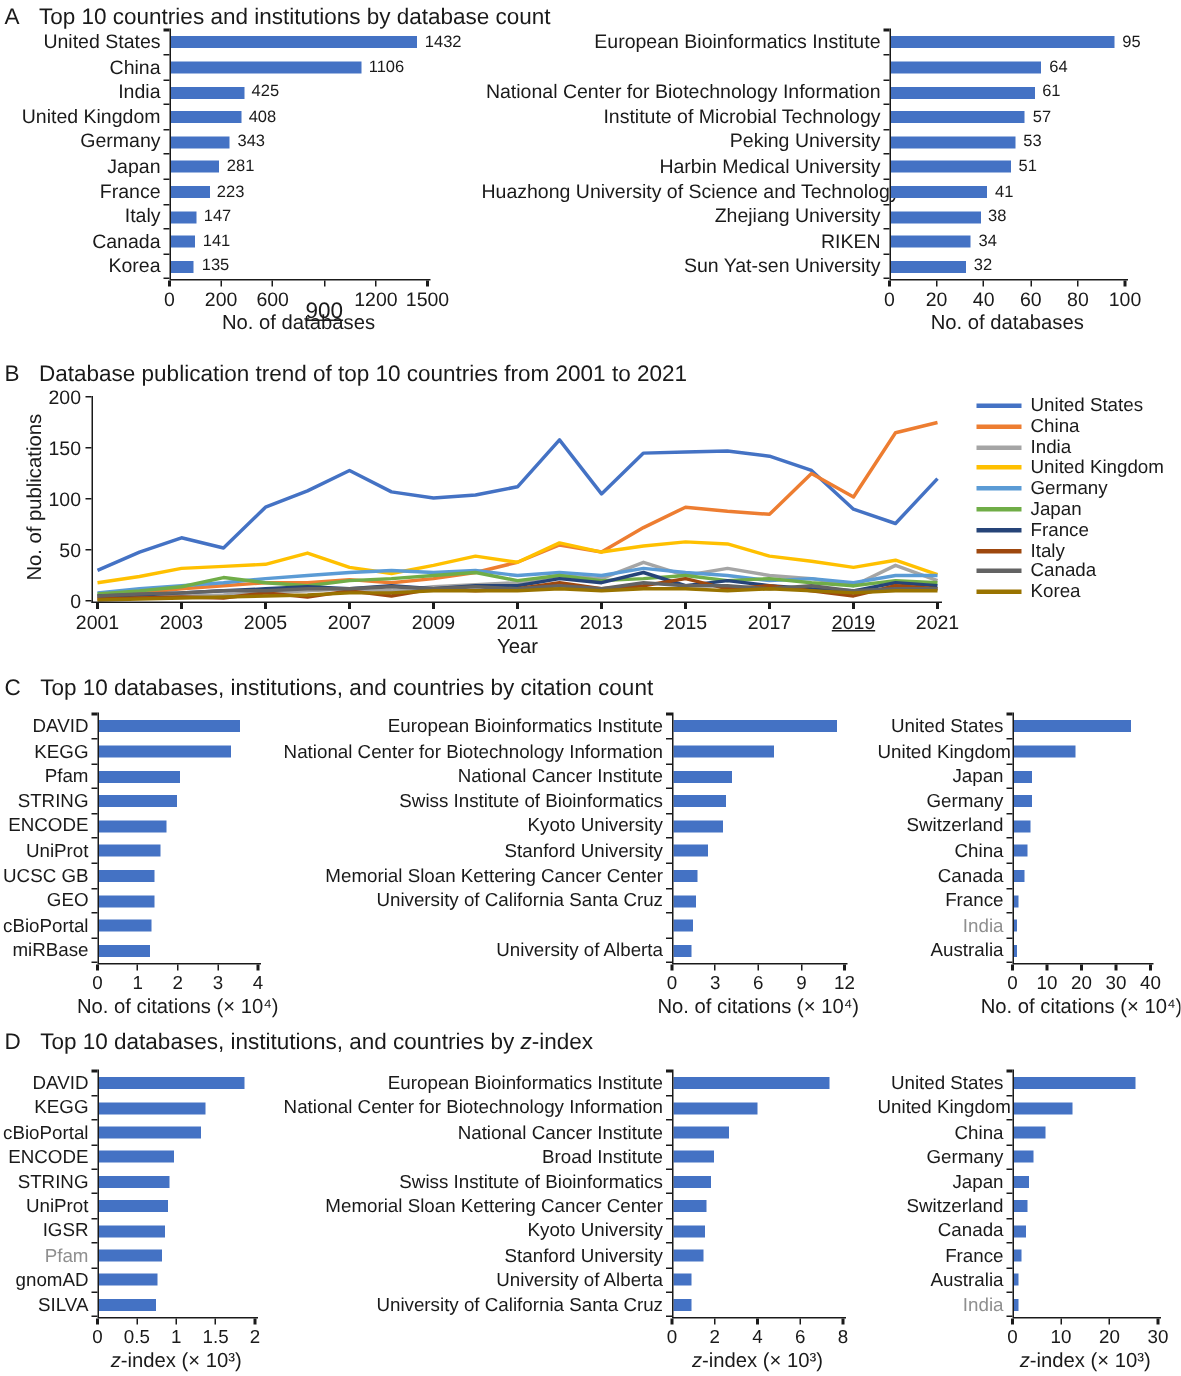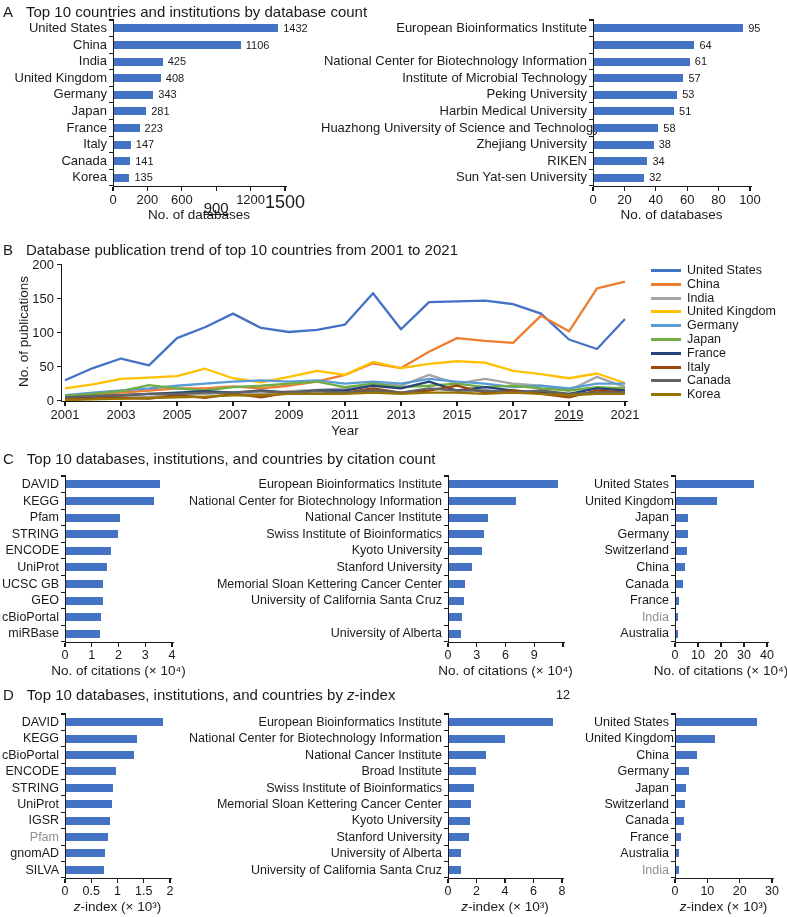--- a/index.html
+++ b/index.html
@@ -76,21 +76,21 @@
       <div class="tlab" style="left: 91px; top: 172px; width: 44px; font-size: 13px;">0</div>
       <div class="ax" style="left: 146.8px; top: 167px; width: 1.2px; height: 4px;"></div>
       <div class="tlab" style="left: 125.4px; top: 172px; width: 44px; font-size: 13px;">200</div>
       <div class="ax" style="left: 181.2px; top: 167px; width: 1.2px; height: 4px;"></div>
       <div class="tlab" style="left: 159.8px; top: 172px; width: 44px; font-size: 13px;">600</div>
       <div class="ax" style="left: 215.6px; top: 167px; width: 1.2px; height: 4px;"></div>
       <div class="tlab" style="left: 194.2px; top: 179px; width: 44px; font-size: 15px; text-decoration: underline;">900</div>
       <div class="ax" style="left: 250px; top: 167px; width: 1.2px; height: 4px;"></div>
       <div class="tlab" style="left: 228.6px; top: 172px; width: 44px; font-size: 13px;">1200</div>
       <div class="ax" style="left: 284.4px; top: 167px; width: 1.2px; height: 4px;"></div>
-      <div class="tlab" style="left: 263px; top: 172px; width: 44px; font-size: 18px;">1500</div>
+      <div class="tlab" style="left: 263px; top: 172px; width: 44px; font-size: 13px;">1500</div>
       <div class="xlab" style="left: 83px; top: 187px; width: 232px;">No. of databases</div>
     </div>
   <div class="chart" style="left: 321px; top: 20px; width: 489px; height: 206px;">
       <div class="cat" style="left: 0px; top: 0px; width: 266px; height: 16.6px; line-height: 16.6px; font-size: 13px;">European Bioinformatics Institute</div>
       <div class="bar" style="left: 273px; top: 4.3px; width: 149.15px; height: 8px; background: rgb(68, 114, 196);"></div>
       <div class="vlab" style="left: 427.15px; top: 0px; line-height: 16.6px;">95</div>
       <div class="bar" style="left: 273px; top: 20.9px; width: 100.48px; height: 8px; background: rgb(68, 114, 196);"></div>
       <div class="vlab" style="left: 378.48px; top: 16.6px; line-height: 16.6px;">64</div>
       <div class="cat" style="left: 0px; top: 33.2px; width: 266px; height: 16.6px; line-height: 16.6px; font-size: 13px;">National Center for Biotechnology Information</div>
       <div class="bar" style="left: 273px; top: 37.5px; width: 95.77px; height: 8px; background: rgb(68, 114, 196);"></div>
@@ -99,21 +99,21 @@
       <div class="bar" style="left: 273px; top: 54.1px; width: 89.49px; height: 8px; background: rgb(68, 114, 196);"></div>
       <div class="vlab" style="left: 367.49px; top: 49.8px; line-height: 16.6px;">57</div>
       <div class="cat" style="left: 0px; top: 66.4px; width: 266px; height: 16.6px; line-height: 16.6px; font-size: 13px;">Peking University</div>
       <div class="bar" style="left: 273px; top: 70.7px; width: 83.21px; height: 8px; background: rgb(68, 114, 196);"></div>
       <div class="vlab" style="left: 361.21px; top: 66.4px; line-height: 16.6px;">53</div>
       <div class="cat" style="left: 0px; top: 83px; width: 266px; height: 16.6px; line-height: 16.6px; font-size: 13px;">Harbin Medical University</div>
       <div class="bar" style="left: 273px; top: 87.3px; width: 80.07px; height: 8px; background: rgb(68, 114, 196);"></div>
       <div class="vlab" style="left: 358.07px; top: 83px; line-height: 16.6px;">51</div>
       <div class="cat" style="left: 0px; top: 99.6px; width: 266px; height: 16.6px; line-height: 16.6px; font-size: 13px;">Huazhong University of Science and Technology</div>
       <div class="bar" style="left: 273px; top: 103.9px; width: 64.37px; height: 8px; background: rgb(68, 114, 196);"></div>
-      <div class="vlab" style="left: 342.37px; top: 99.6px; line-height: 16.6px;">58</div>
+      <div class="vlab" style="left: 342.37px; top: 99.6px; line-height: 16.6px;">41</div>
       <div class="cat" style="left: 0px; top: 116.2px; width: 266px; height: 16.6px; line-height: 16.6px; font-size: 13px;">Zhejiang University</div>
       <div class="bar" style="left: 273px; top: 120.5px; width: 59.66px; height: 8px; background: rgb(68, 114, 196);"></div>
       <div class="vlab" style="left: 337.66px; top: 116.2px; line-height: 16.6px;">38</div>
       <div class="cat" style="left: 0px; top: 132.8px; width: 266px; height: 16.6px; line-height: 16.6px; font-size: 13px;">RIKEN</div>
       <div class="bar" style="left: 273px; top: 137.1px; width: 53.38px; height: 8px; background: rgb(68, 114, 196);"></div>
       <div class="vlab" style="left: 331.38px; top: 132.8px; line-height: 16.6px;">34</div>
       <div class="cat" style="left: 0px; top: 149.4px; width: 266px; height: 16.6px; line-height: 16.6px; font-size: 13px;">Sun Yat-sen University</div>
       <div class="bar" style="left: 273px; top: 153.7px; width: 50.24px; height: 8px; background: rgb(68, 114, 196);"></div>
       <div class="vlab" style="left: 328.24px; top: 149.4px; line-height: 16.6px;">32</div>
       <div class="ax" style="left: 272px; top: -1px; width: 1.3px; height: 167px;"></div>
@@ -324,21 +324,21 @@
       <div class="ax" style="left: 272px; top: 166px; width: 117px; height: 1.3px;"></div>
       <div class="ax" style="left: 271.4px; top: 167px; width: 1.2px; height: 4px;"></div>
       <div class="tlab" style="left: 250px; top: 172px; width: 44px; font-size: 12.5px;">0</div>
       <div class="ax" style="left: 300.15px; top: 167px; width: 1.2px; height: 4px;"></div>
       <div class="tlab" style="left: 278.75px; top: 172px; width: 44px; font-size: 12.5px;">3</div>
       <div class="ax" style="left: 328.9px; top: 167px; width: 1.2px; height: 4px;"></div>
       <div class="tlab" style="left: 307.5px; top: 172px; width: 44px; font-size: 12.5px;">6</div>
       <div class="ax" style="left: 357.65px; top: 167px; width: 1.2px; height: 4px;"></div>
       <div class="tlab" style="left: 336.25px; top: 172px; width: 44px; font-size: 12.5px;">9</div>
       <div class="ax" style="left: 386.4px; top: 167px; width: 1.2px; height: 4px;"></div>
-      <div class="tlab" style="left: 365px; top: 172px; width: 44px; font-size: 12.5px; margin-top: 40px;">12</div>
+      <div class="tlab" style="left: 365px; top: 172px; width: 44px; font-size: 12.5px;">12</div>
       <div class="xlab" style="left: 242px; top: 187px; width: 175px;">No. of citations (× 10⁴)</div>
     </div>
   <div class="chart" style="left: 585px; top: 476px; width: 242px; height: 206px;">
       <div class="cat" style="left: 0px; top: 0px; width: 84px; height: 16.6px; line-height: 16.6px; font-size: 12.5px;">United States</div>
       <div class="bar" style="left: 91px; top: 4.3px; width: 78.2px; height: 8px; background: rgb(68, 114, 196);"></div>
       <div class="cat" style="left: 0px; top: 16.6px; width: 84px; height: 16.6px; line-height: 16.6px; font-size: 12.5px;">United Kingdom</div>
       <div class="bar" style="left: 91px; top: 20.9px; width: 41.4px; height: 8px; background: rgb(68, 114, 196);"></div>
       <div class="cat" style="left: 0px; top: 33.2px; width: 84px; height: 16.6px; line-height: 16.6px; font-size: 12.5px;">Japan</div>
       <div class="bar" style="left: 91px; top: 37.5px; width: 11.96px; height: 8px; background: rgb(68, 114, 196);"></div>
       <div class="cat" style="left: 0px; top: 49.8px; width: 84px; height: 16.6px; line-height: 16.6px; font-size: 12.5px;">Germany</div>

